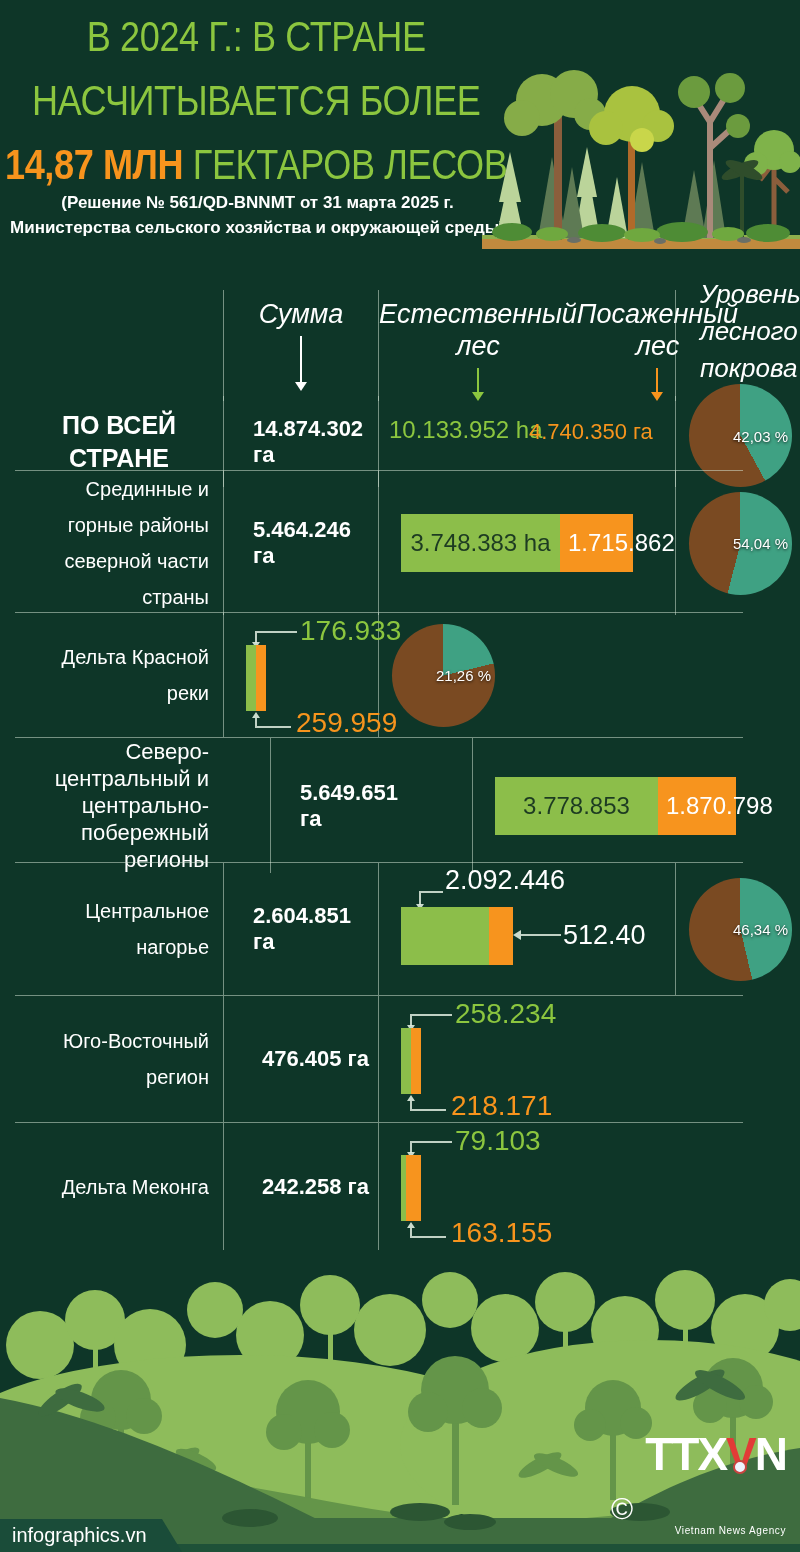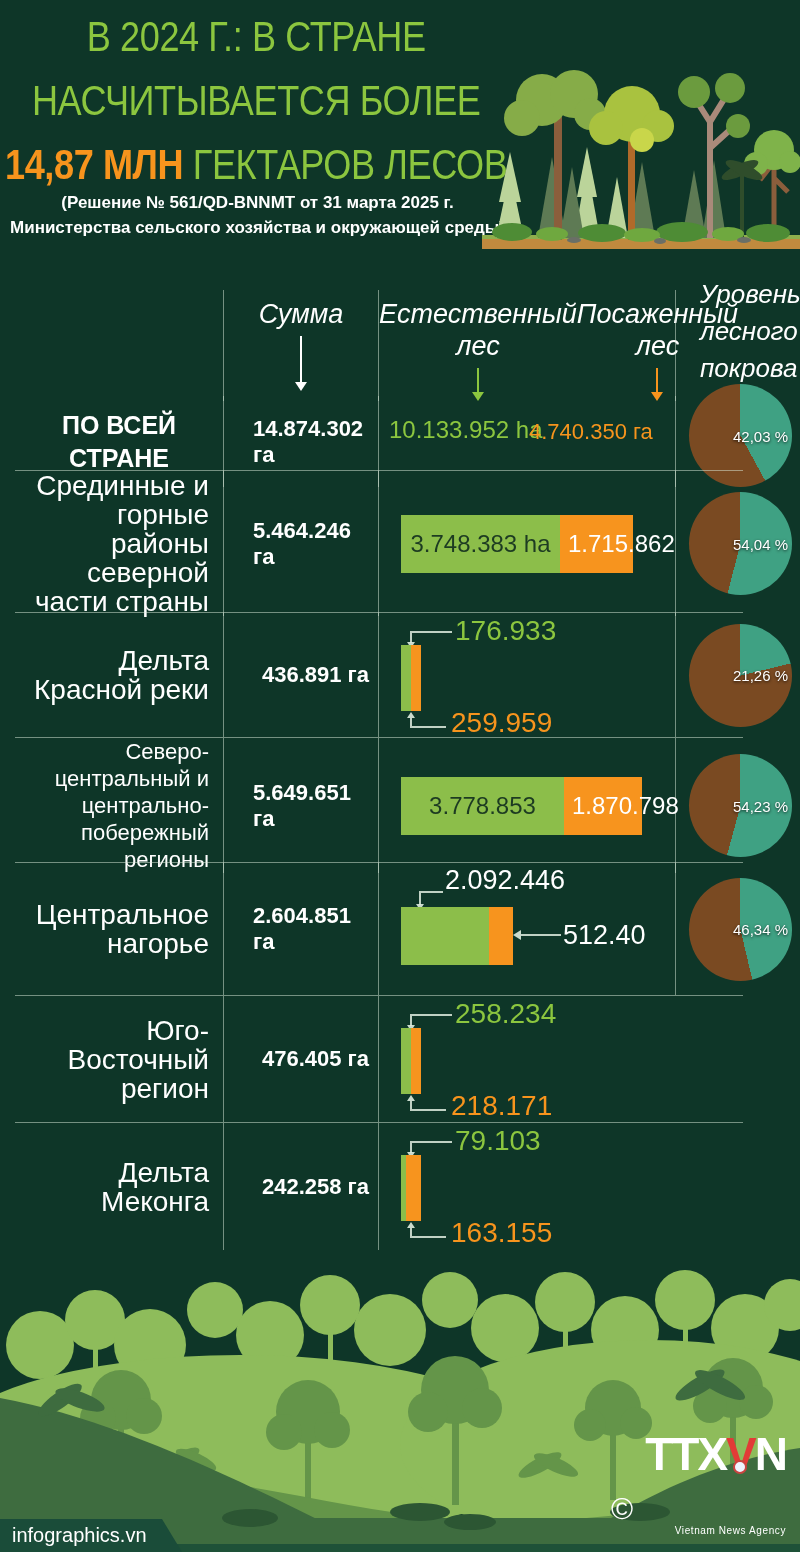--- a/index.html
+++ b/index.html
@@ -22,39 +22,39 @@
   }
   .hero-art{ position:absolute; top:52px; right:0; width:318px; height:206px; }
 
   
   .table{ position:absolute; top:290px; left:15px; width:728px; }
   .trow{ display:grid; grid-template-columns:208px 155px 297px 140px; position:relative; }
   .trow > .c2, .trow > .c3, .trow > .c4 { border-left:1px solid rgba(220,235,220,0.5); }
   .thead{ height:106px; }
   .r1{ height:74px; } .r2{ height:142px; border-top:1px solid rgba(220,235,220,0.5);}
   .r3{ height:125px; border-top:1px solid rgba(220,235,220,0.5);}
-  .r4{ height:125px; border-top:1px solid rgba(220,235,220,0.5);}
+  .r4{ height:125px; border-top:1px solid rgba(220,235,220,0.5);gap:47px;}
   .r5{ height:133px; border-top:1px solid rgba(220,235,220,0.5);}
   .r6{ height:127px; border-top:1px solid rgba(220,235,220,0.5);}
   .r7{ height:128px; border-top:1px solid rgba(220,235,220,0.5);}
 
   .hcell{ display:flex; flex-direction:column; align-items:center; }
   .hlabel{ font-style:italic; font-size:27px; line-height:32px; margin-top:8px; text-align:center; }
   .arrow{ display:flex; flex-direction:column; align-items:center; margin-top:6px; }
   .arrow .line{ width:2px; height:46px; background:#fff; }
   .arrow .head{ width:0; height:0; border-left:6px solid transparent; border-right:6px solid transparent; border-top:9px solid #fff; }
   .arrow.short .line{ height:24px; }
   .arrow.green .line{ background:#8CC63F; } .arrow.green .head{ border-top-color:#8CC63F; }
   .arrow.orange .line{ background:#F7941D; } .arrow.orange .head{ border-top-color:#F7941D; }
   .split{ display:flex; width:100%; }
   .split > div{ flex:1; display:flex; flex-direction:column; align-items:center; }
   .cover-head{ font-style:italic; font-size:26px; line-height:37px; padding-left:24px; margin-top:-14px; }
 
   .name-cell{ display:flex; flex-direction:column; justify-content:center; text-align:right;
-    padding:0 14px 0 8px; font-size:28px; line-height:29px; overflow-wrap:break-word; }
+    padding:0 14px 0 8px; font-size:20px; line-height:36px; overflow-wrap:break-word; }
   .r1 .name-cell{ font-weight:bold; text-align:center; font-size:25px; line-height:33px; padding:0 28px; }
   .r4 .name-cell{ font-size:22px; line-height:27px; }
   .total-cell{ display:flex; align-items:center; justify-content:center; font-weight:bold; font-size:22px;padding-left:29px; }
 
   .chart-cell{ position:relative; }
 
   
   .val-green{ position:absolute; left:10px; top:20px; font-size:24px; color:#8CC63F; white-space:nowrap; }
   .val-orange{ position:absolute; left:150px; top:23px; font-size:22px; color:#F7941D; white-space:nowrap; }
 
@@ -270,21 +270,20 @@
       </div>
       <div class="c4 pie-cell">
         <div class="pie" style="background: conic-gradient(rgb(63, 161, 131) 0deg, rgb(63, 161, 131) 54.04%, rgb(122, 74, 34) 54.04%, rgb(122, 74, 34) 100%);">
           <span class="pie-label">54,04 %</span>
         </div>
       </div>
     </div>
 
     <div class="trow r3">
       <div class="c1 name-cell">Дельта Красной реки</div>
-      <div class="c2 total-cell">436.891 га</div>
       <div class="c3 chart-cell">
         <span class="sc-top-text">176.933</span>
         <div class="sc-top-elbow"></div>
         <div class="sc-top-ah"></div>
         <div class="vbar">
             <div class="vg"></div>
             <div class="vo"></div>
           </div>
         <div class="sc-bot-ah"></div>
         <div class="sc-bot-elbow"></div>

